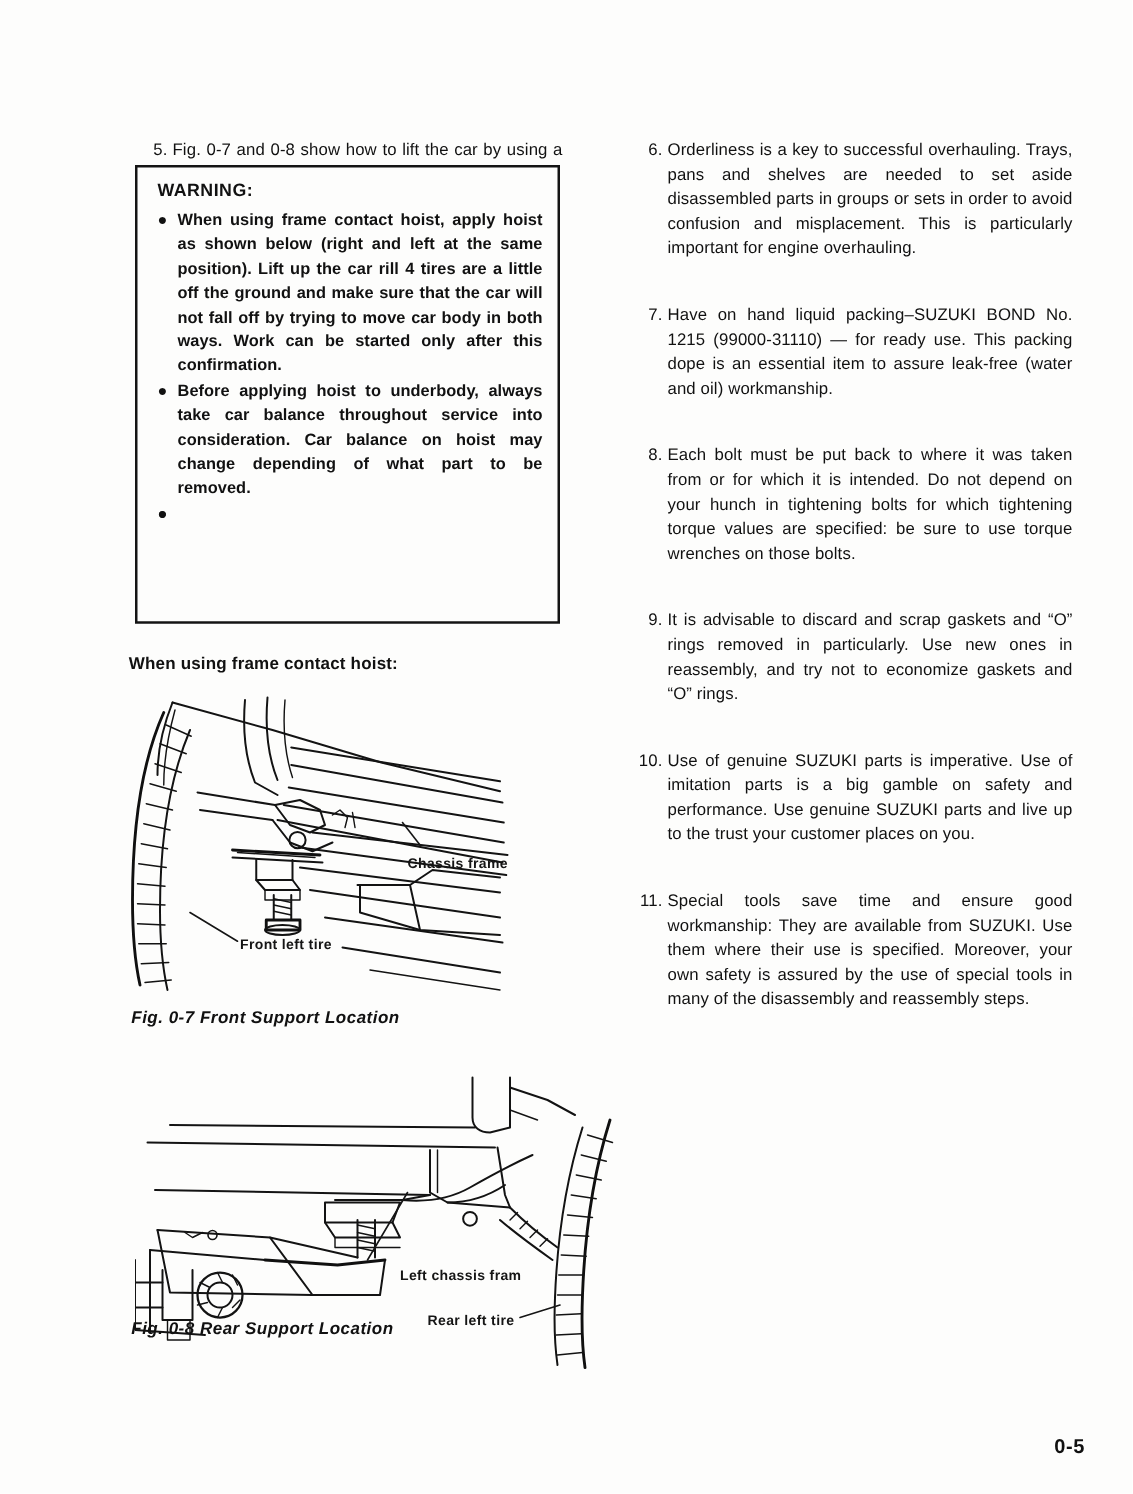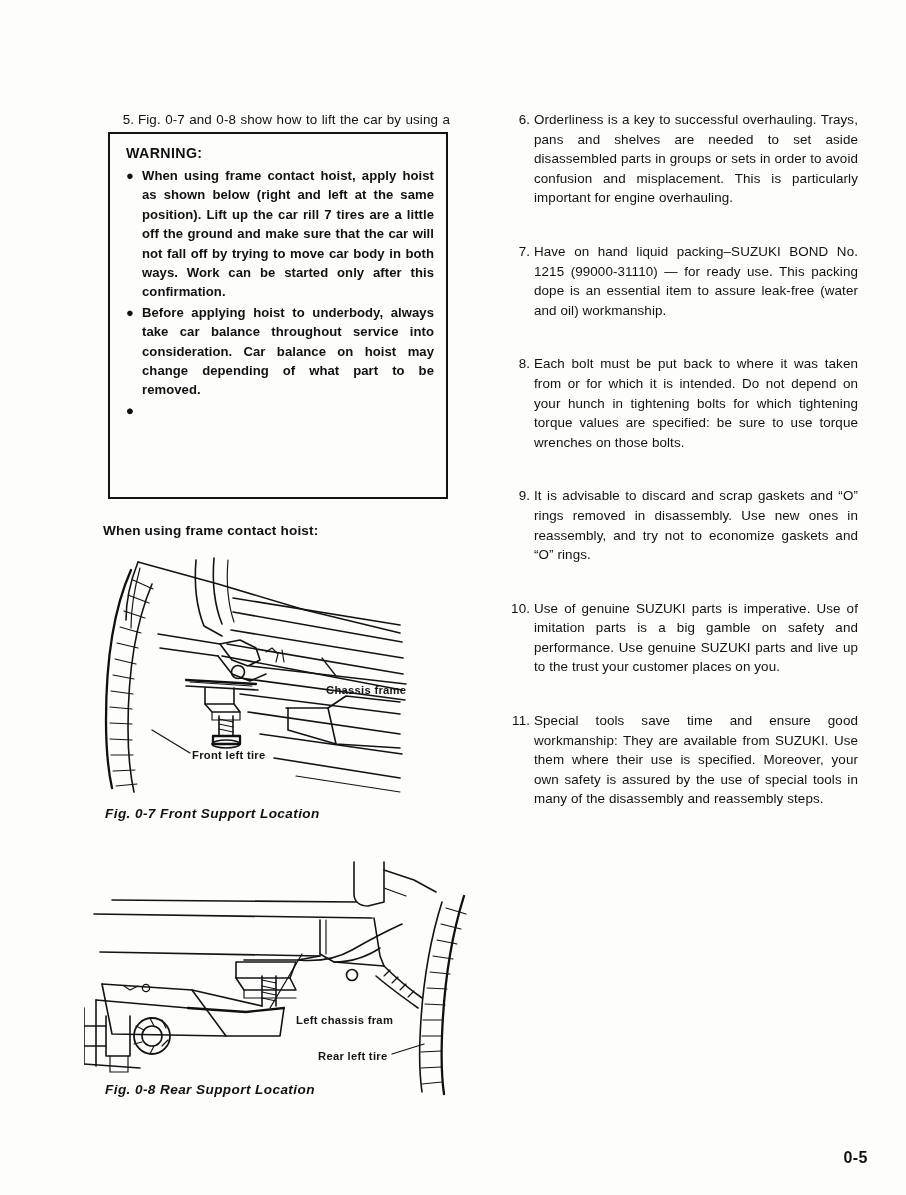--- a/index.html
+++ b/index.html
@@ -107,37 +107,37 @@
     text-align: right;
   }
   .caption {
     position: absolute;
     font-style: italic;
     font-weight: bold;
     font-size: 13.6px;
     letter-spacing: 0.4px;
   }
   #caption-07 { left: 105px; top: 806px; }
-  #caption-08 { left: 105px; top: 1082px; }
+  #caption-08 { left: 105px; top: 1055px; }
 
   #page-number {
     position: absolute;
     right: 38px;
     bottom: 28px;
     font-size: 16px;
     font-weight: bold;
     letter-spacing: 0.5px;
   }
 
   
   .figure {
     position: absolute;
   }
   #figure-07 { left: 100px; top: 548px; }
-  #figure-08 { left: 84px; top: 858px; }
+  #figure-08 { left: 108px; top: 858px; }
 
   .fig-label {
     font-family: "Liberation Sans", sans-serif;
     font-size: 11.2px;
     font-weight: bold;
     fill: #151515;
     letter-spacing: 0.3px;
   }
   svg .ln {
     fill: none;
@@ -179,21 +179,21 @@
         <span class="body">Fig. 0-7 and 0-8 show how to lift the car by using a hoist.</span>
       </li>
     </ul>
   </div>
 
   <div id="warning-box">
     <div id="warning-title">WARNING:</div>
     <ul class="warnlist">
       <li>
         <span class="bullet">●</span>
-        <span>When using frame contact hoist, apply hoist as shown below (right and left at the same position). Lift up the car rill 7 tires are a little off the ground and make sure that the car will not fall off by trying to move car body in both ways. Work can be started only after this confirmation.</span>
+        <span>When using frame contact hoist, apply hoist as shown below (right and left at the same position). Lift up the car rill 4 tires are a little off the ground and make sure that the car will not fall off by trying to move car body in both ways. Work can be started only after this confirmation.</span>
       </li>
       <li>
         <span class="bullet">●</span>
         <span>Before applying hoist to underbody, always take car balance throughout service into consideration. Car balance on hoist may change depending of what part to be removed.</span>
       </li>
       <li>
         <span class="bullet">●</span>
       </li>
       <li>
         <span class="bullet">●</span>
@@ -396,21 +396,21 @@
       <li>
         <span class="marker">7.</span>
         <span class="body">Have on hand liquid packing–SUZUKI BOND No. 1215 (99000-31110) — for ready use. This packing dope is an essential item to assure leak-free (water and oil) workmanship.</span>
       </li>
       <li>
         <span class="marker">8.</span>
         <span class="body">Each bolt must be put back to where it was taken from or for which it is intended. Do not depend on your hunch in tightening bolts for which tightening torque values are specified: be sure to use torque wrenches on those bolts.</span>
       </li>
       <li>
         <span class="marker">9.</span>
-        <span class="body">It is advisable to discard and scrap gaskets and “O” rings removed in disassembly. Use new ones in reassembly, and try not to economize gaskets and “O” rings.</span>
+        <span class="body">It is advisable to discard and scrap gaskets and “O” rings removed in particularly. Use new ones in reassembly, and try not to economize gaskets and “O” rings.</span>
       </li>
       <li>
         <span class="marker">10.</span>
         <span class="body">Use of genuine SUZUKI parts is imperative. Use of imitation parts is a big gamble on safety and performance. Use genuine SUZUKI parts and live up to the trust your customer places on you.</span>
       </li>
       <li>
         <span class="marker">11.</span>
         <span class="body">Special tools save time and ensure good workmanship: They are available from SUZUKI. Use them where their use is specified. Moreover, your own safety is assured by the use of special tools in many of the disassembly and reassembly steps.</span>
       </li>
     </ul>

